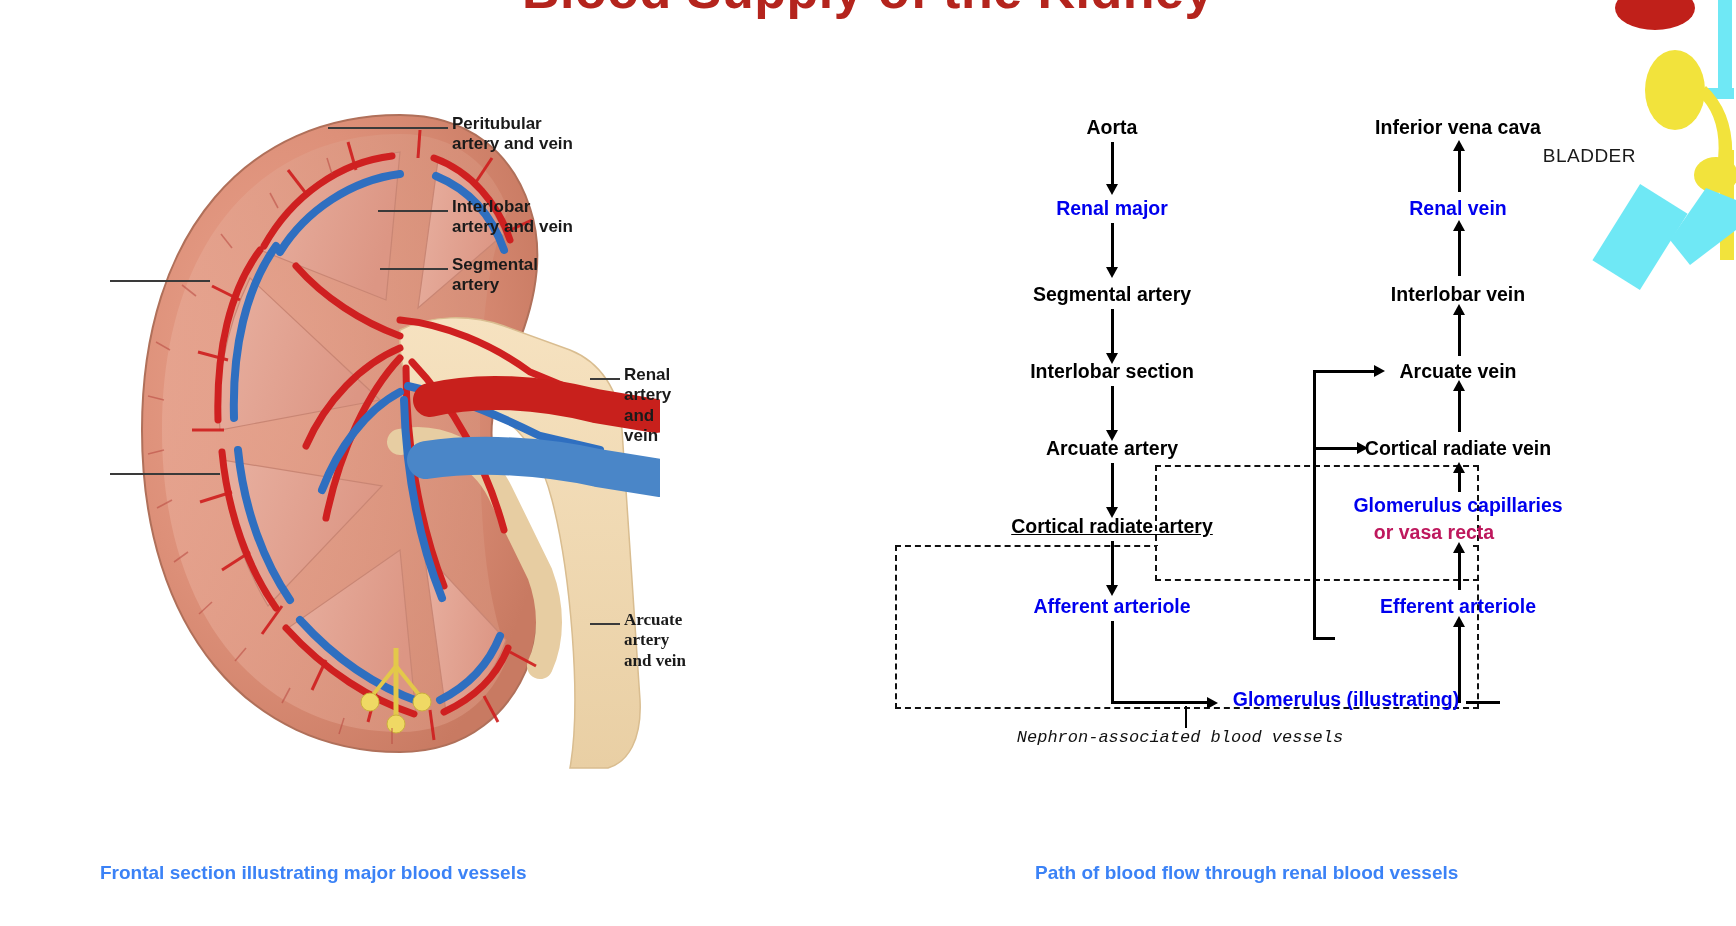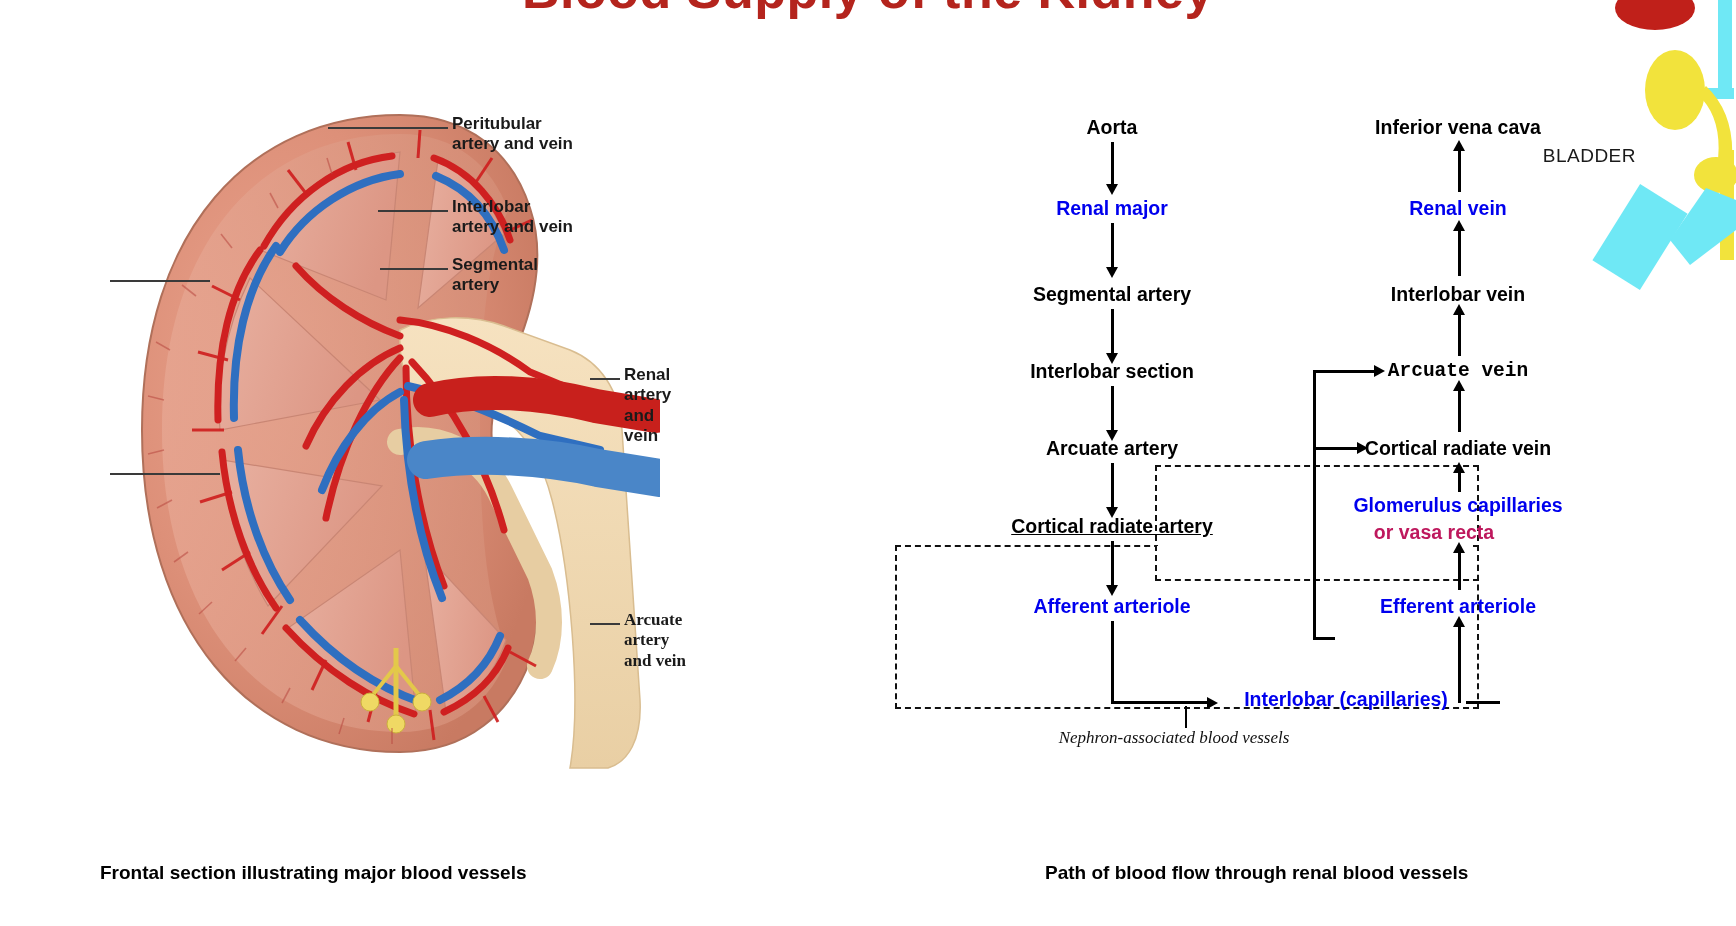--- a/index.html
+++ b/index.html
@@ -43,21 +43,21 @@
 
   .dashbox{position:absolute;border:2px dashed #111;}
   .dash-mask{position:absolute;background:#fff;}
 
   .caption-it{position:absolute;font-size:17px;font-style:italic;color:#111;
               transform:translateX(-50%);white-space:nowrap;
               font-family:"Liberation Serif", serif;}
 
   
   .panel-caption{
-    position:absolute;font-size:19px;font-weight:bold;color:#000000;white-space:nowrap;
+    position:absolute;font-size:19px;font-weight:bold;color:#3b82f6;white-space:nowrap;
   }
 
   
   #anatomy-clip{position:absolute;right:0;top:0;width:206px;height:300px;overflow:hidden;}
   #bladder-label{position:absolute;right:100px;top:145px;font-size:19px;color:#1a1a1a;
                  letter-spacing:.5px;white-space:nowrap;}
 </style>
 </head>
 <body>
 
@@ -255,39 +255,39 @@
   <div class="node" style="left:232px;top:435px;text-decoration:underline;">Cortical radiate artery</div>
   <div class="vline" style="left:231px;top:461px;height:46px;"></div>
   <div class="arrowhead down" style="left:226px;top:505px;"></div>
 
   <div class="node blue" style="left:232px;top:515px;">Afferent arteriole</div>
 
   <div class="vline" style="left:231px;top:541px;height:82px;"></div>
   <div class="hline" style="left:231px;top:621px;width:98px;"></div>
   <div class="arrowhead right" style="left:327px;top:617px;"></div>
 
-  <div class="node blue" style="left:466px;top:608px;">Interlobar (capillaries)</div>
+  <div class="node blue" style="left:466px;top:608px;">Glomerulus (illustrating)</div>
 
   <div class="hline" style="left:586px;top:621px;width:34px;"></div>
   <div class="vline" style="left:578px;top:545px;height:78px;"></div>
   <div class="arrowhead up" style="left:573px;top:536px;"></div>
 
   <div class="node blue" style="left:578px;top:515px;">Efferent arteriole</div>
 
   <div class="node blue" style="left:578px;top:414px;">Glomerulus capillaries</div>
   <div class="node sub" style="left:554px;top:441px;">or vasa recta</div>
 
   <div class="vline" style="left:578px;top:470px;height:40px;"></div>
   <div class="arrowhead up" style="left:573px;top:462px;"></div>
 
   <div class="node" style="left:578px;top:357px;">Cortical radiate vein</div>
   <div class="vline" style="left:578px;top:390px;height:22px;"></div>
   <div class="arrowhead up" style="left:573px;top:382px;"></div>
 
-  <div class="node" style="left:578px;top:280px;font-family:Liberation Mono, monospace;">Arcuate vein</div>
+  <div class="node" style="left:578px;top:280px;">Arcuate vein</div>
   <div class="vline" style="left:578px;top:308px;height:44px;"></div>
   <div class="arrowhead up" style="left:573px;top:300px;"></div>
 
   <div class="node" style="left:578px;top:203px;">Interlobar vein</div>
   <div class="vline" style="left:578px;top:232px;height:44px;"></div>
   <div class="arrowhead up" style="left:573px;top:224px;"></div>
 
   <div class="node blue" style="left:578px;top:117px;">Renal vein</div>
   <div class="vline" style="left:578px;top:148px;height:48px;"></div>
   <div class="arrowhead up" style="left:573px;top:140px;"></div>
@@ -297,17 +297,17 @@
   <div class="arrowhead up" style="left:573px;top:60px;"></div>
 
   <div class="vline" style="left:433px;top:290px;height:270px;"></div>
   <div class="hline" style="left:433px;top:290px;width:63px;"></div>
   <div class="arrowhead right" style="left:494px;top:285px;"></div>
   <div class="hline" style="left:433px;top:367px;width:46px;"></div>
   <div class="arrowhead right" style="left:477px;top:362px;"></div>
   <div class="hline" style="left:433px;top:557px;width:22px;"></div>
 
   <div class="vline" style="left:305px;top:626px;height:22px;width:2px;"></div>
-  <div class="caption-it" style="left:294px;top:648px;">Nephron-associated blood vessels</div>
+  <div class="caption-it" style="left:300px;top:648px;font-family:Liberation Mono, monospace;">Nephron-associated blood vessels</div>
 </div>
 
 <div class="panel-caption" style="left:100px;top:862px;">Frontal section illustrating major blood vessels</div>
-<div class="panel-caption" style="left:1035px;top:862px;margin-left:10px;">Path of blood flow through renal blood vessels</div>
+<div class="panel-caption" style="left:1035px;top:862px;">Path of blood flow through renal blood vessels</div>
 
 </body></html>

